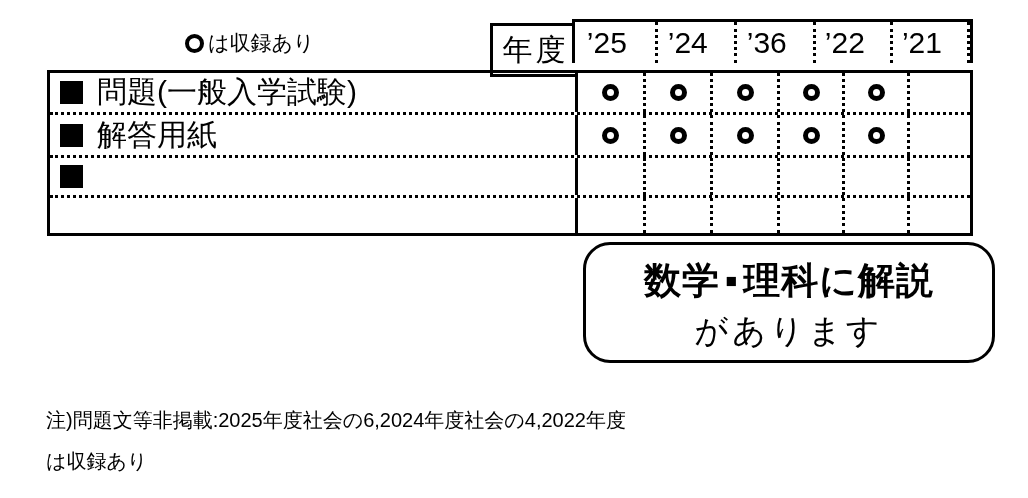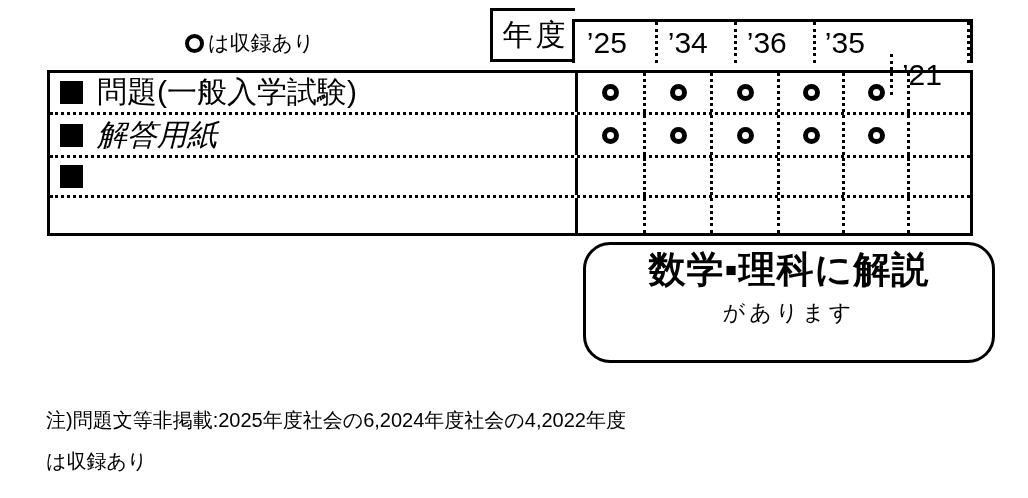--- a/index.html
+++ b/index.html
@@ -25,21 +25,21 @@
     width: 19px; height: 19px;
     border: 4.5px solid #000;
     border-radius: 50%;
     margin-right: 4px;
     flex: none;
   }
 
   
   .year-label-box {
     position: absolute;
-    left: 490px; top: 8px;
+    left: 490px; top: 23px;
     width: 85px; height: 54px;
     border: 3px solid #000;
     border-right: none;
     display: flex; align-items: center; justify-content: center;
     font-size: 30px; letter-spacing: 3px;
     padding-left: 3px;
   }
   .year-strip {
     position: absolute;
     left: 572px; top: 19px;
@@ -51,38 +51,38 @@
   }
   .year-strip .col {
     display: flex; align-items: center; justify-content: center;
     font-size: 30px;
     height: 100%;
   }
   .year-strip .col:nth-child(1) { width: 68px; }
   .year-strip .col:nth-child(2) { width: 67px; }
   .year-strip .col:nth-child(3) { width: 67px; }
   .year-strip .col:nth-child(4) { width: 65px; }
-  .year-strip .col:nth-child(5) { width: 65px; margin-top: 32px; }
+  .year-strip .col:nth-child(5) { width: 65px; }
   .year-strip .col:nth-child(6) { flex: 1; }
   .year-strip .col + .col { border-left: 3px dotted #000; }
 
   
   .body-table {
     position: absolute;
     left: 47px; top: 70px;
     width: 926px; height: 166px;
     border: 3px solid #000;
     display: flex; flex-direction: column;
   }
   .body-row { display: flex; width: 100%; }
   .body-row.r1 { height: 39px; }
   .body-row.r2 { height: 43px; }
   .body-row.r3 { height: 40px; }
   .body-row.r4 { flex: 1; }
-  .body-row + .body-row { border-top: 3px dotted #000; font-style: italic; }
+  .body-row + .body-row { border-top: 3px dotted #000; }
   .row-label {
     width: 525px; height: 100%;
     display: flex; align-items: center;
     padding-left: 10px;
     font-size: 30px;
     white-space: nowrap;
     overflow: hidden;
   }
   .bullet {
     width: 23px; height: 23px;
@@ -115,29 +115,30 @@
   
   .callout {
     position: absolute;
     left: 583px; top: 242px;
     width: 412px; height: 121px;
     border: 3px solid #000;
     border-radius: 27px;
     text-align: center;
   }
   .callout-line1 {
-    margin-top: 0;
+    margin-top: 11px;
     font-size: 37px;
     font-weight: 600;
     letter-spacing: 1px;
     white-space: nowrap;
+    font-family: Liberation Mono, monospace;
   }
   .callout-line2 {
     margin-top: 3px;
-    font-size: 22px;
+    font-size: 33px;
     letter-spacing: 4px;
   }
 
   
   .note {
     position: absolute;
     left: 46px; top: 400px;
     font-size: 20px;
     line-height: 41px;
     white-space: nowrap;
@@ -152,23 +153,23 @@
     <span class="legend-circle"></span>
     <span>は収録あり</span>
   </div>
 
   <div class="year-label-box">
     <span>年度</span>
   </div>
 
   <div class="year-strip">
       <div class="col">’25</div>
-      <div class="col">’34</div>
+      <div class="col">’24</div>
       <div class="col">’36</div>
-      <div class="col">’35</div>
+      <div class="col">’22</div>
       <div class="col">’21</div>
       <div class="col"></div>
     </div>
 
   <div class="body-table">
       <div class="body-row r1">
         <div class="row-label">
           <span class="bullet"></span>
           <span>問題(一般入学試験)</span>
         </div>

